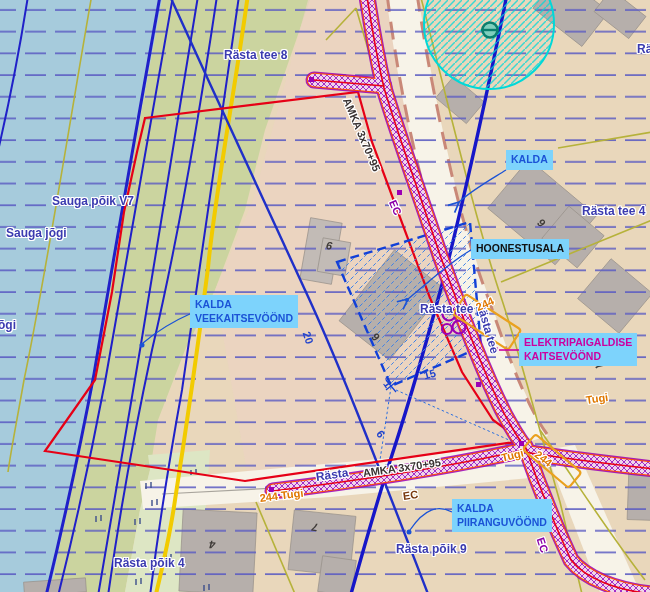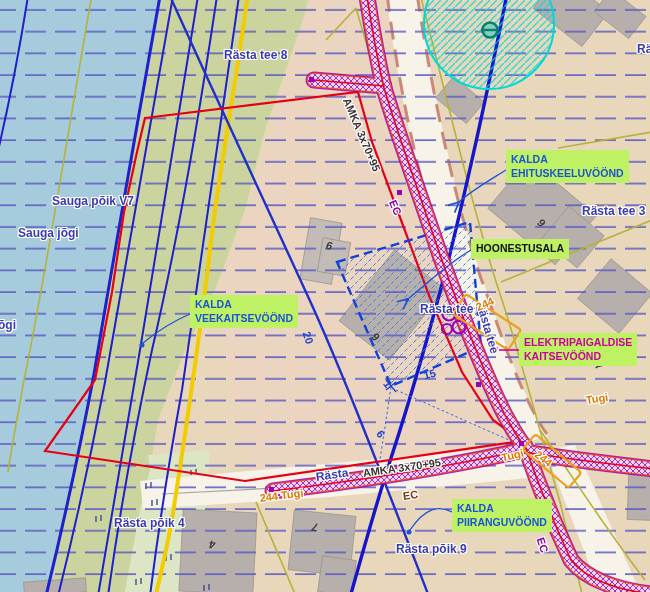--- a/index.html
+++ b/index.html
@@ -8,21 +8,21 @@
   #mapsvg{position:absolute;left:0;top:0;z-index:0;}
   .lbl{position:absolute;white-space:nowrap;transform-origin:0 0;z-index:2;}
   .halo{text-shadow:-1px -1px 0 #fff,1px -1px 0 #fff,-1px 1px 0 #fff,1px 1px 0 #fff,
         -1px 0 0 #fff,1px 0 0 #fff,0 -1px 0 #fff,0 1px 0 #fff;}
   .street{font-size:12px;font-weight:700;color:#3b3bb0;}
   .ptext{font-size:11px;font-weight:700;color:#3a3333;}
   .ec-p{color:#8a00a8;} .ec-b{color:#7a3a10;}
   .orange{color:#e07800;} 
   .dim{font-size:11px;font-weight:700;color:#2244cc;}
   .bnum{font-size:11px;font-style:italic;font-weight:700;color:#3f3b38;}
-  .abox{position:absolute;background:#bef264;padding:3px 5px;font-size:10.5px;
+  .abox{position:absolute;background:#7dd3fc;padding:3px 5px;font-size:10.5px;
         font-weight:700;line-height:1.3;white-space:nowrap;z-index:3;}
   .abox.blue{color:#1b53d6;} .abox.black{color:#111111;} .abox.magenta{color:#cc00a0;}
 </style>
 </head>
 <body>
 
 <div id="stage">
 
 <svg id="mapsvg" width="650" height="592" viewBox="0 0 650 592">
   <defs>
@@ -177,30 +177,30 @@
     <path d="M194,312 C176,320 158,330 143,343" stroke="#1b53d6" stroke-width="1.3" fill="none"></path>
     <circle cx="142" cy="345" r="2.5" fill="#1b53d6"></circle>
     <path d="M452,512 C438,505 425,508 410,530" stroke="#1b53d6" stroke-width="1.3" fill="none"></path>
     <circle cx="409" cy="532" r="2.5" fill="#1b53d6"></circle>
     <path d="M519,350 L499,350" stroke-width="1.6" fill="none" stroke="#cc00a0"></path>
     <rect x="493" y="347" width="4.5" height="4.5" fill="#cc00a0"></rect>
   </g>
 </svg>
 
 <div class="lbl street halo" style="left:224px;top:48px">Rästa tee 8</div>
-<div class="lbl street halo" style="left:582px;top:204px">Rästa tee 3</div>
+<div class="lbl street halo" style="left:582px;top:204px">Rästa tee 4</div>
 <div class="lbl street halo" style="left:637px;top:42px">Rä</div>
 <div class="lbl street halo" style="left:232px;top:297px;z-index:2">Rästa tee 6</div>
 <div class="lbl street halo" style="left:420px;top:302px">Rästa tee</div>
 <div class="lbl street halo" style="left:487px;top:300px;transform:rotate(74deg)">Rästa tee</div>
-<div class="lbl street halo" style="left:114px;top:516px">Rästa põik 4</div>
+<div class="lbl street halo" style="left:114px;top:556px">Rästa põik 4</div>
 <div class="lbl street halo" style="left:396px;top:542px">Rästa põik 9</div>
 <div class="lbl street halo" style="left:315px;top:470px;transform:rotate(-8deg)">Rästa</div>
 <div class="lbl street halo" style="left:52px;top:194px">Sauga põik V7</div>
-<div class="lbl street halo" style="left:18px;top:226px">Sauga jõgi</div>
+<div class="lbl street halo" style="left:6px;top:226px">Sauga jõgi</div>
 <div class="lbl street halo" style="left:-2px;top:318px">õgi</div>
 
 <div class="lbl ptext halo" style="left:352px;top:96px;transform:rotate(67deg)">AMKA 3x70+95</div>
 <div class="lbl ptext halo" style="left:362px;top:467px;transform:rotate(-8deg)">AMKA 3x70+95</div>
 <div class="lbl ptext ec-p halo" style="left:398px;top:198px;transform:rotate(67deg)">EC</div>
 <div class="lbl ptext ec-b halo" style="left:402px;top:490px;transform:rotate(-8deg)">EC</div>
 <div class="lbl ptext ec-p halo" style="left:546px;top:536px;transform:rotate(72deg)">EC</div>
 <div class="lbl ptext orange halo" style="left:585px;top:394px;transform:rotate(-8deg)">Tugi</div>
 <div class="lbl ptext orange halo" style="left:500px;top:452px;transform:rotate(-14deg)">Tugi</div>
 <div class="lbl ptext orange halo" style="left:259px;top:492px;transform:rotate(-7deg)">244 Tugi</div>
@@ -214,21 +214,20 @@
 
 <div class="lbl bnum" style="left:327px;top:239px;transform:rotate(8deg)">6</div>
 <div class="lbl bnum" style="left:377px;top:330px;transform:rotate(38deg)">9</div>
 <div class="lbl bnum" style="left:543px;top:216px;transform:rotate(40deg)">9</div>
 <div class="lbl bnum" style="left:601px;top:359px;transform:rotate(40deg)">7</div>
 <div class="lbl bnum" style="left:215px;top:551px;transform:rotate(183deg)">4</div>
 <div class="lbl bnum" style="left:317px;top:534px;transform:rotate(188deg)">7</div>
 
 <div class="abox blue" style="left:506px;top:150px">
   <div>KALDA</div>
-  <div>EHITUSKEELUVÖÖND</div>
 </div>
 <div class="abox black" style="left:471px;top:239px">
   <div>HOONESTUSALA</div>
 </div>
 <div class="abox blue" style="left:190px;top:295px">
   <div>KALDA</div>
   <div>VEEKAITSEVÖÖND</div>
 </div>
 <div class="abox magenta" style="left:519px;top:333px">
   <div>ELEKTRIPAIGALDISE</div>

